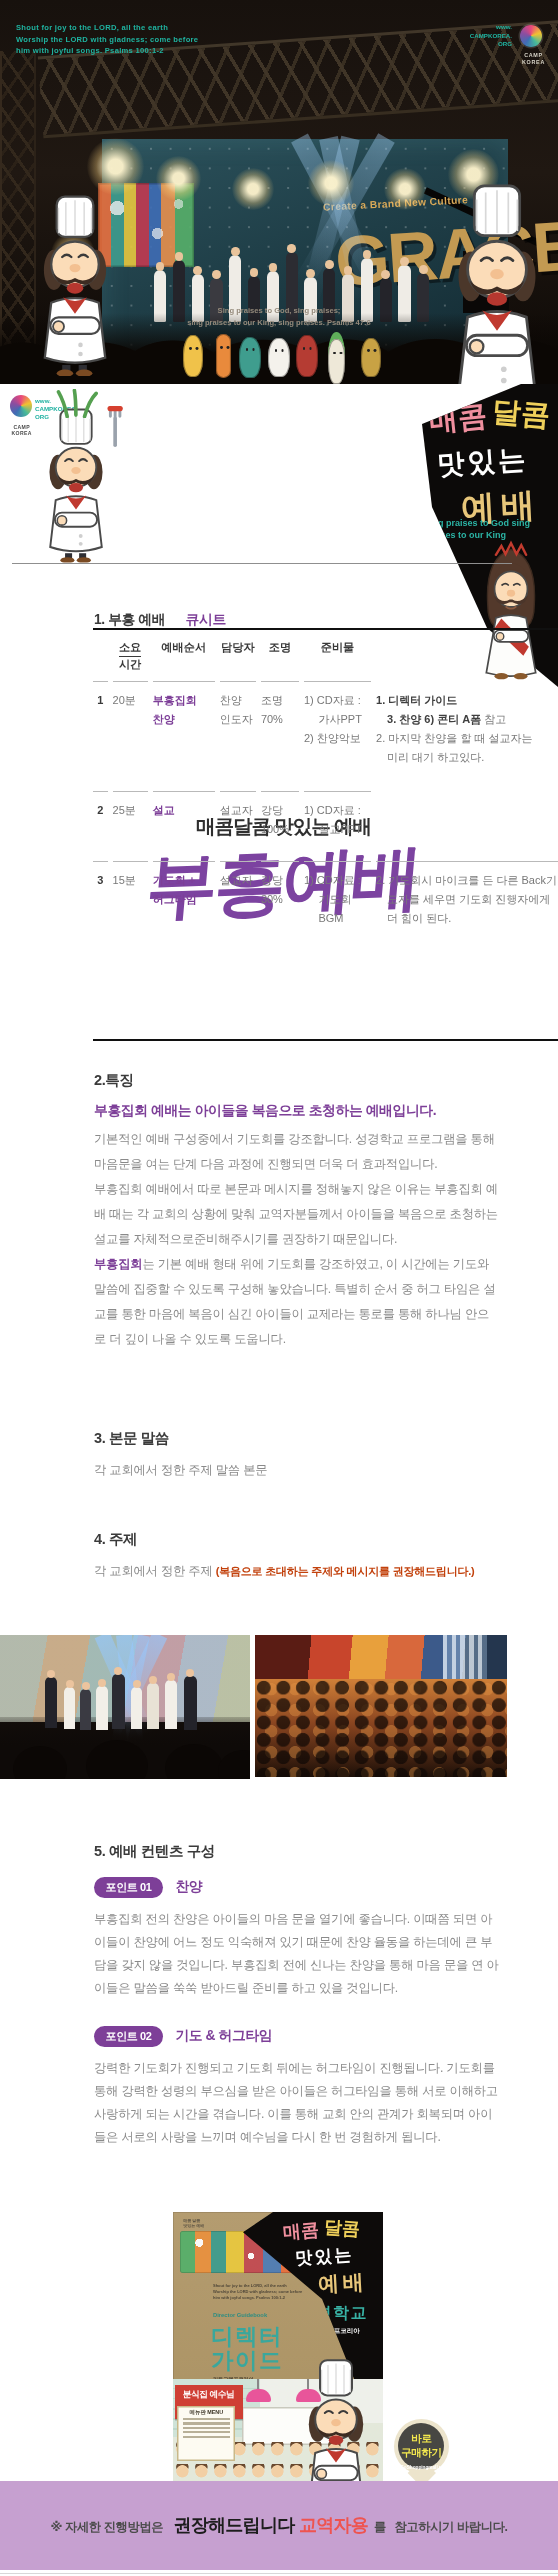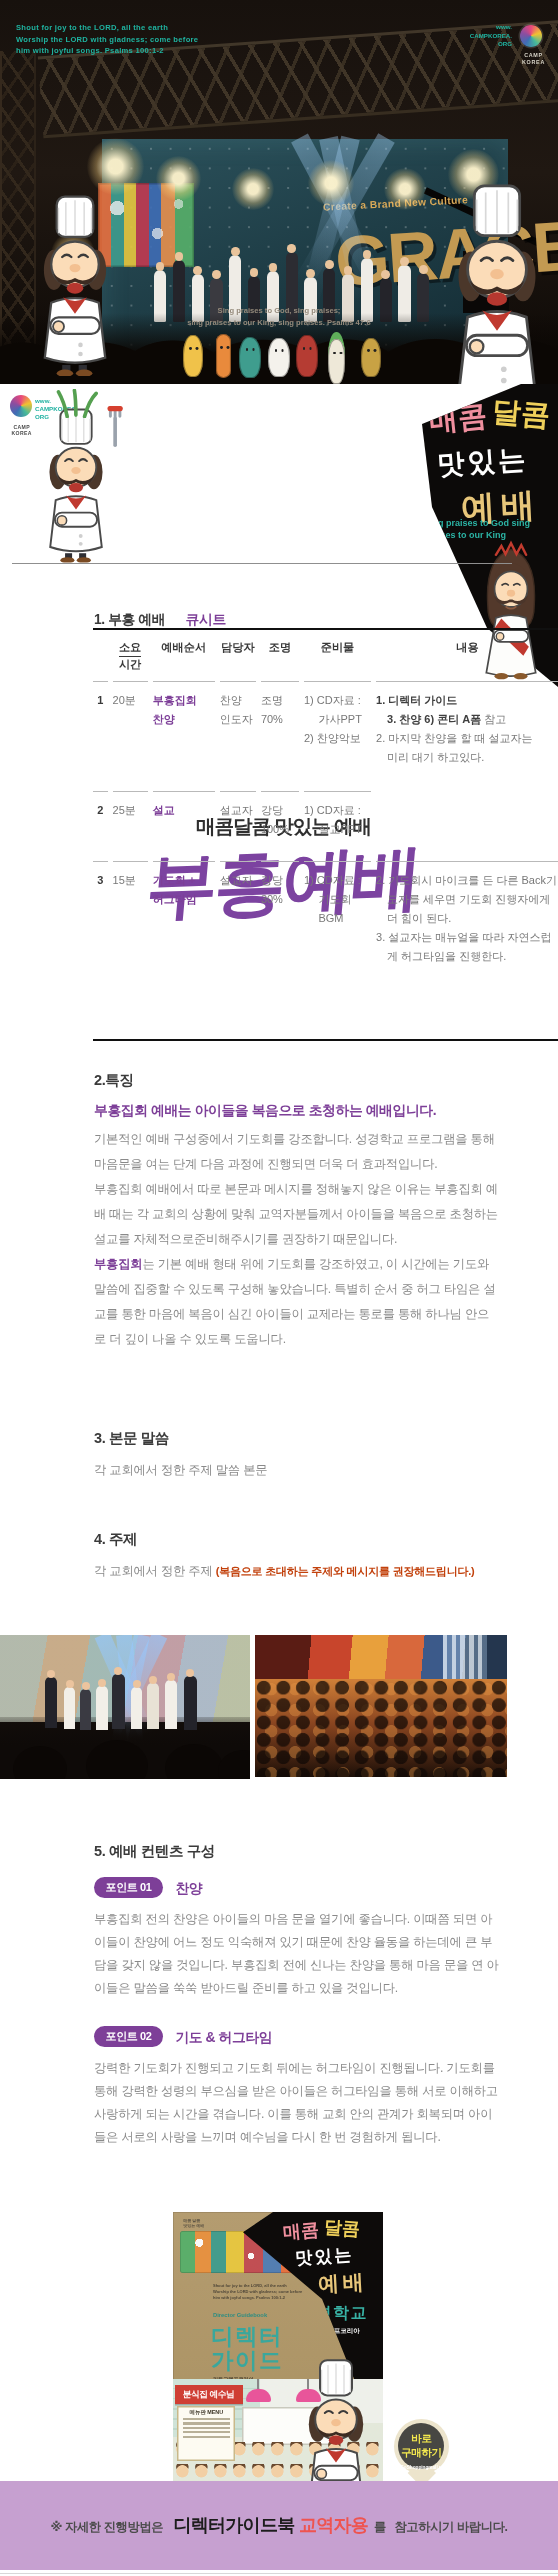--- a/index.html
+++ b/index.html
@@ -145,21 +145,21 @@
   .ph-right .heads{position:absolute;left:0;right:0;bottom:0;height:98px;
      background-image:radial-gradient(circle at 8.7px 8.7px,rgba(15,8,5,.72) 0 6.5px,transparent 7.3px);
      background-size:19.6px 17.4px;}
   .ph-right .heads2{position:absolute;left:5.8px;right:0;bottom:0;height:98px;
      background-image:radial-gradient(circle at 10.2px 10.2px,rgba(230,150,70,.4) 0 5.8px,transparent 6.5px);
      background-size:24px 21px;}
 
   
   .contents{position:absolute;left:94px;top:1842px;width:410px;}
   .contents h2{color:#3a3a3a;font-size:14.5px;font-weight:800;margin:0 0 16px 0;letter-spacing:-0.4px;}
-  .badge-row{margin:0 0 10.2px 0;display:flex;align-items:flex-end;}
+  .badge-row{margin:0 0 10.2px 0;display:flex;align-items:center;}
   .pt-badge{display:inline-block;background:#7d3f98;color:#fff;font-size:11px;font-weight:800;
      padding:2.9px 11.6px;border-radius:12.3px;letter-spacing:-0.4px;}
   .pt-title{margin-left:12.3px;color:#7d3f98;font-size:13.8px;font-weight:800;letter-spacing:-0.4px;}
   .contents .body-gray{line-height:23px;margin-bottom:26px;}
 
   
   .cover{position:absolute;left:173px;top:2212px;width:210px;height:284px;overflow:hidden;
      background:linear-gradient(#b49c70,#a89060);box-shadow:0 0 0 0.7px rgba(0,0,0,.15) inset;}
   .cv-small{position:absolute;font-size:4px;color:#5f5645;line-height:5.1px;font-weight:700;}
   .cv-village{position:absolute;left:7.3px;top:19px;width:129px;height:42px;opacity:.95;
@@ -183,21 +183,21 @@
   .kitchen .counter{position:absolute;left:69px;top:27.6px;width:94px;height:38px;background:#fdfdfa;
      box-shadow:0 0 0 1.5px #c9c9bd inset;}
   .lamp{position:absolute;width:25px;height:13px;border-radius:12.3px 12.3px 2.2px 2.2px;background:#e8559a;}
   .lamp:before{content:"";position:absolute;left:11px;top:-10.2px;width:2.2px;height:10.2px;background:#888;}
   .pot{position:absolute;left:10.2px;top:48px;width:29px;height:19px;border-radius:2.9px 2.9px 7.3px 7.3px;
      background:#e8913f;box-shadow:0 -4.4px 0 -1.5px #f5e3c0;}
   .kcrowd{position:absolute;left:0;bottom:0;width:210px;height:54px;
      background-image:radial-gradient(circle at 9.4px 7.3px,#f2cfa4 0 5.8px,transparent 6.5px),
        radial-gradient(circle at 9.4px 2.9px,#6a4a30 0 5.8px,transparent 6.5px);
      background-size:19px 22px;}
-  .red-banner{position:absolute;left:1.5px;top:173px;width:68px;height:19px;background:#cf3f34;
+  .red-banner{position:absolute;left:1.5px;top:173px;width:68px;height:34px;background:#cf3f34;
      color:#fff;font-size:8.7px;font-weight:800;text-align:center;line-height:19px;letter-spacing:-0.4px;
      box-shadow:0 1.5px 0 rgba(0,0,0,.25);}
   .menu-board{position:absolute;left:4.4px;top:194px;width:58px;height:52px;background:#fdfbf2;
      box-shadow:0 0 0 1.5px #c9b98a inset;color:#3b3426;font-size:5.4px;font-weight:800;
      padding-top:2.9px;text-align:center;}
   .menu-board .ln{margin:2.2px 5.8px 0 5.8px;height:2.2px;background:#b8b098;}
 
   
   .buy{position:absolute;left:394px;top:2419px;width:55px;height:81px;cursor:pointer;}
   .buy .tail{position:absolute;left:18px;top:44px;width:19.6px;height:19.6px;background:#ece4cc;transform:rotate(45deg);}
@@ -383,21 +383,20 @@
     <span>1. 부흥 예배 </span><span class="accent">큐시트</span>
   </div>
   <div class="cuesheet">
     <div class="t-head">
       <div></div>
       <div><span class="u">소요</span><br><span>시간</span></div>
       <div>예배순서</div>
       <div>담당자</div>
       <div>조명</div>
       <div>준비물</div>
-      <div>내용</div>
     </div>
     <div class="t-row r1">
       <div class="cell-no">1</div>
       <div>20분</div>
       <div class="cell-order">
           <div>부흥집회</div>
           <div>찬양</div>
         </div>
       <div>
           <div>찬양</div>
@@ -451,21 +450,20 @@
           <div>강당</div>
           <div>30%</div>
         </div>
       <div class="cell-items">
           <div>1) CD자료 :</div>
           <div class="ind">기도회</div>
           <div class="ind">BGM</div>
         </div>
       <div class="cell-content">
         <div class="hang">2. 기도회시 마이크를 든 다른 Back기도자를 세우면 기도회 진행자에게 더 힘이 된다.</div>
-        <div class="hang">3. 설교자는 매뉴얼을 따라 자연스럽게 허그타임을 진행한다.</div>
       </div>
     </div>
   </div>
 
   <div class="features">
     <h2>2.특징</h2>
     <div class="lead">부흥집회 예배는 아이들을 복음으로 초청하는 예배입니다.</div>
     <p class="body-gray">기본적인 예배 구성중에서 기도회를 강조합니다. 성경학교 프로그램을 통해 마음문을 여는 단계 다음 과정에 진행되면 더욱 더 효과적입니다.</p>
     <p class="body-gray">부흥집회 예배에서 따로 본문과 메시지를 정해놓지 않은 이유는 부흥집회 예배 때는 각 교회의 상황에 맞춰 교역자분들께서 아이들을 복음으로 초청하는 설교를 자체적으로준비해주시기를 권장하기 때문입니다.</p>
     <p class="body-gray"><span class="p3a">부흥집회</span><span>는 기본 예배 형태 위에 기도회를 강조하였고, 이 시간에는 기도와 말씀에 집중할 수 있도록 구성해 놓았습니다. 특별히 순서 중 허그 타임은 설교를 통한 마음에 복음이 심긴 아이들이 교제라는 통로를 통해 하나님 안으로 더 깊이 나올 수 있도록 도웁니다.</span></p>
@@ -584,19 +582,19 @@
     <div class="outer"></div>
     <div class="inner">
       <div>바로</div>
       <div>구매하기</div>
       <div class="shop">GoShoppingmall ▶</div>
     </div>
   </div>
 
   <div class="footer">
     <div class="footer-row">
-      <span class="f-gray">※ 자세한 진행방법은</span><span class="f-book">디렉터가이드북</span><span class="f-aud">교역자용</span><span class="f-gray">를</span><span class="f-gray" style="margin-left:8.7px">참고하시기 바랍니다.</span>
+      <span class="f-gray">※ 자세한 진행방법은</span><span class="f-book">권장해드립니다</span><span class="f-aud">교역자용</span><span class="f-gray">를</span><span class="f-gray" style="margin-left:8.7px">참고하시기 바랍니다.</span>
     </div>
   </div>
   <div class="bottom-line"></div>
 
 </div>
 
 
 </body></html>

